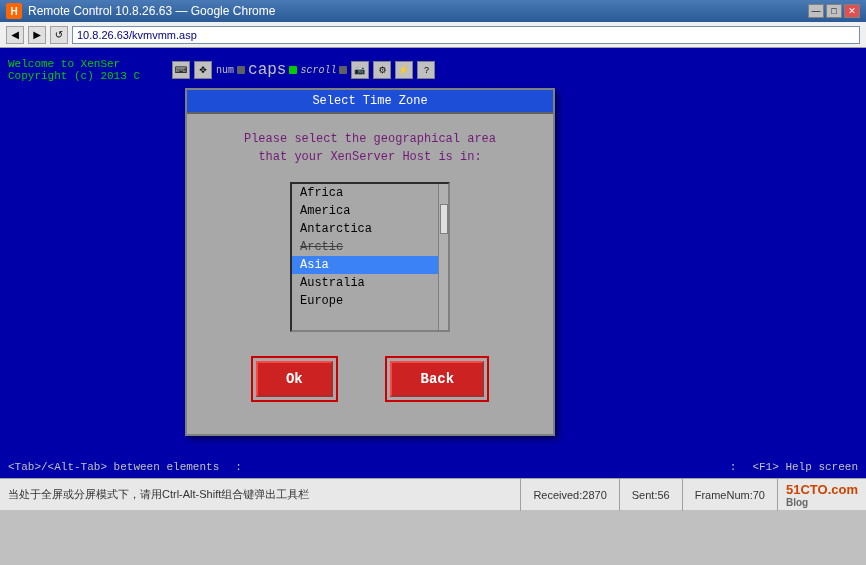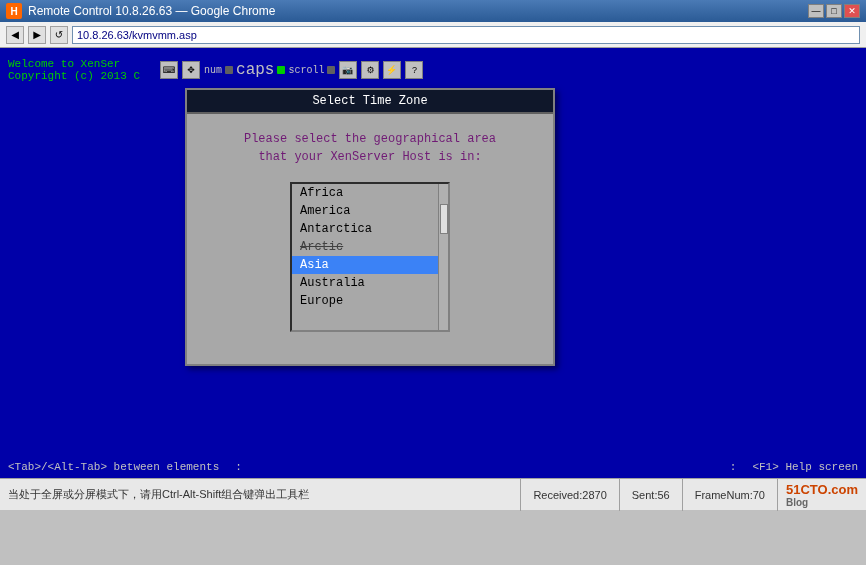--- a/index.html
+++ b/index.html
@@ -97,21 +97,21 @@
       position: relative;
       padding: 8px;
     }
 
     
     #remote-topbar {
       background: #0000a8;
       height: 28px;
       display: flex;
       align-items: center;
-      gap: 12px;
+      gap: 24px;
       margin-bottom: 4px;
     }
     #remote-topbar .toolbar-icons {
       display: flex;
       align-items: center;
       gap: 4px;
       margin-left: 8px;
     }
     .toolbar-icon {
       width: 18px;
@@ -146,21 +146,21 @@
     #dialog {
       position: absolute;
       top: 40px;
       left: 185px;
       width: 370px;
       background: #a8a8a8;
       border: 2px solid #808080;
       box-shadow: 3px 3px 6px rgba(0,0,0,0.5);
     }
     #dialog-title {
-      background: #0f172a;
+      background: #1d4ed8;
       color: white;
       font-family: 'Courier New', monospace;
       font-size: 12px;
       padding: 4px 8px;
       text-align: center;
       border-bottom: 2px solid #606060;
     }
     #dialog-body {
       padding: 16px 20px;
     }
@@ -321,21 +321,21 @@
       <div>Copyright (c) 2013 C</div>
     </div>
     <div class="toolbar-icons">
       <div class="toolbar-icon">⌨</div>
       <div class="toolbar-icon">✥</div>
       <div class="indicator-group">
         <span style="color:#c0c0c0;font-size:10px;">num</span>
         <div class="indicator-dot"></div>
         <span style="color:#c0c0c0;font-size:16px;">caps</span>
         <div class="indicator-dot active"></div>
-        <span style="color:#c0c0c0;font-size:10px;">scroll</span>
+        <span style="color:#c0c0c0;font-size:10px;font-style:italic;">scroll</span>
         <div class="indicator-dot"></div>
       </div>
       <div class="toolbar-icon">📷</div>
       <div class="toolbar-icon">⚙</div>
       <div class="toolbar-icon">⚡</div>
       <div class="toolbar-icon">?</div>
     </div>
   </div>
 
   <div id="dialog">
@@ -354,20 +354,28 @@
           <div class="list-item strikethrough">Arctic</div>
           <div class="list-item selected">Asia</div>
           <div class="list-item">Australia</div>
           <div class="list-item">Europe</div>
         </div>
         <div id="scrollbar">
           <div id="scrollbar-thumb"></div>
         </div>
       </div>
 
+      <div id="dialog-buttons">
+        <div class="dialog-btn-wrapper">
+          <div class="dialog-btn">Ok</div>
+        </div>
+        <div class="dialog-btn-wrapper">
+          <div class="dialog-btn">Back</div>
+        </div>
+      </div>
     </div>
   </div>
 
   <div id="remote-hint">
     <span>&lt;Tab&gt;/&lt;Alt-Tab&gt; between elements</span>
     <span style="margin: 0 16px;">:</span>
     <span style="flex:1;"></span>
     <span>:</span>
     <span style="margin-left:16px;">&lt;F1&gt; Help screen</span>
   </div>

